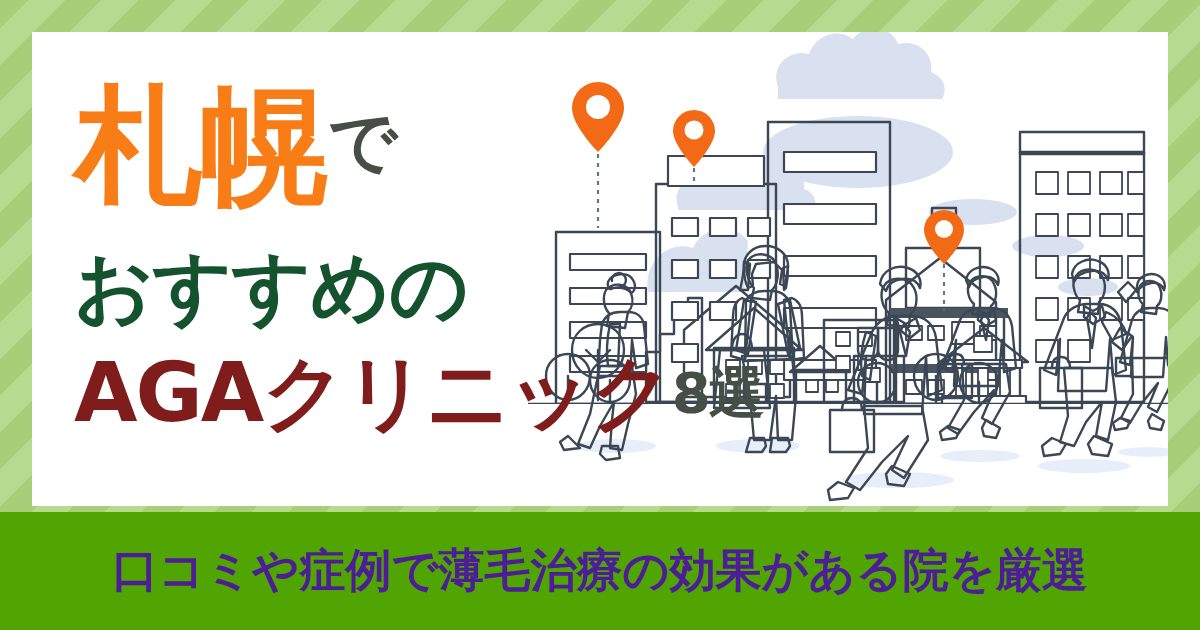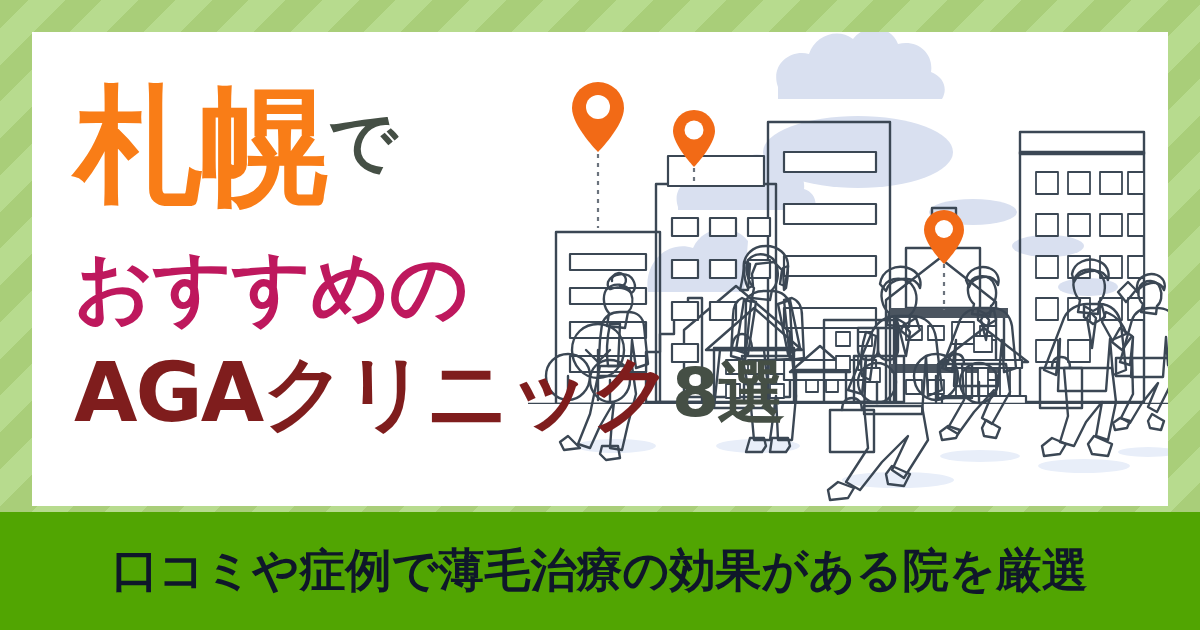--- a/index.html
+++ b/index.html
@@ -40,48 +40,48 @@
     letter-spacing:-2px;
     font-family:"DejaVu Sans","Liberation Sans",sans-serif;
   }
   .t-de{
     font-size:68px;font-weight:900;color:#454f45;
     margin-left:2px;padding-bottom:8px;
     font-family:"DejaVu Sans","Liberation Sans",sans-serif;
   }
   .l2{margin-top:38px;}
   .t-osusume{
-    font-size:78px;font-weight:900;color:#be185d;letter-spacing:-1px;
+    font-size:78px;font-weight:900;color:#14532d;letter-spacing:-1px;
     font-family:"DejaVu Sans","Liberation Sans",sans-serif;
   }
   .l3{margin-top:26px;}
   .t-aga{
     font-size:82px;font-weight:900;color:#7f1d1d;letter-spacing:-2px;
     font-family:"DejaVu Sans","Liberation Sans",sans-serif;
   }
   .t-8sen{
-    font-size:68px;font-weight:900;color:#454f45;letter-spacing:-2px;
+    font-size:56px;font-weight:900;color:#454f45;letter-spacing:-2px;
     font-family:"DejaVu Sans","Liberation Sans",sans-serif;
   }
 
   
   .illus{
     position:absolute;right:0;top:0;width:640px;height:474px;
     z-index:2;
   }
   .illus svg{display:block;width:100%;height:100%;}
 
   
   .banner{
     position:absolute;left:0;bottom:0;width:1200px;height:118px;
     background:#51a502;display:flex;align-items:center;justify-content:center;
     z-index:8;
   }
   .banner-text{
-    color:#0f172a;font-size:46px;font-weight:900;letter-spacing:0px;
+    color:#4c1d95;font-size:46px;font-weight:900;letter-spacing:0px;
     white-space:nowrap;
     font-family:"DejaVu Sans","Liberation Sans",sans-serif;
   }
 </style>
 </head>
 <body>
 
 <div id="stage">
 
   <div class="stripes"></div>

